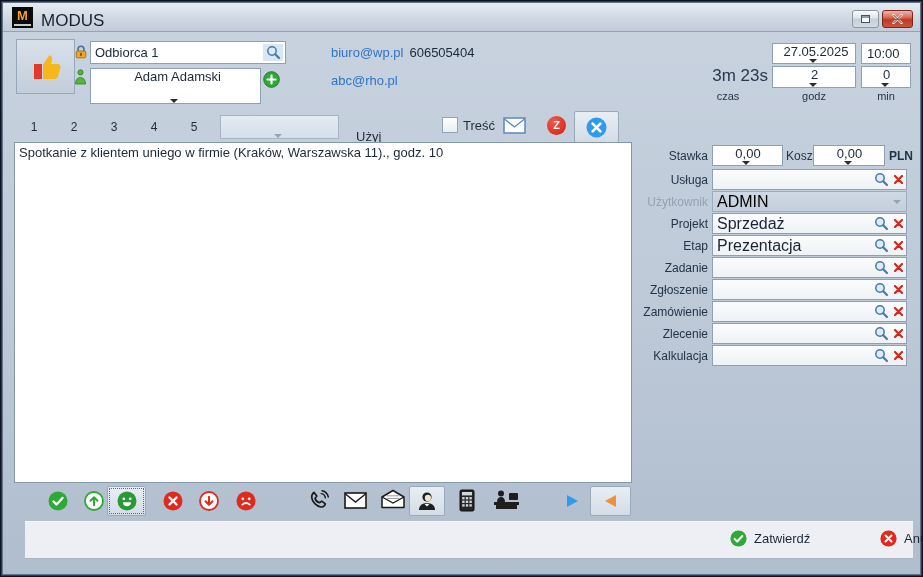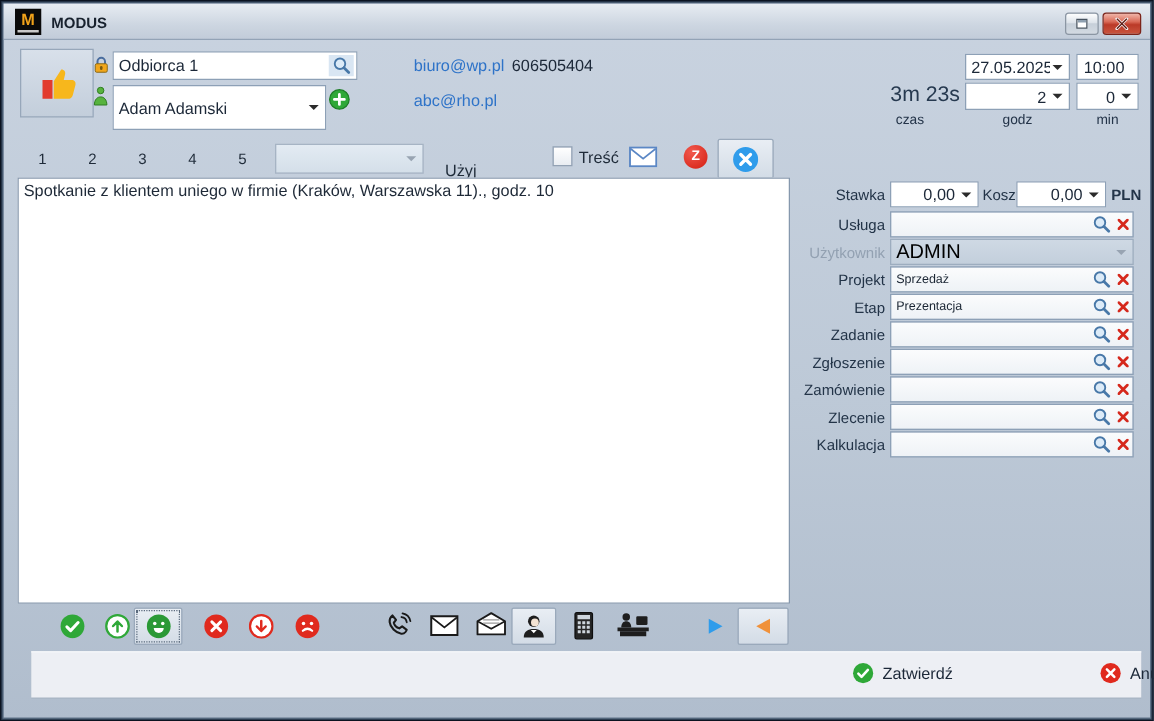--- a/index.html
+++ b/index.html
@@ -8,31 +8,31 @@
     background:linear-gradient(180deg,#c9d3e0 0%,#bdc9d7 55%,#b0bdcd 100%);
     box-shadow:inset 0 0 0 1px #0b1320, inset 0 0 0 2px #2c3c50, inset 0 0 0 3px #61748a;}
   .abs{position:absolute;}
 
   
   .titlebar{position:absolute;left:3px;top:3px;right:3px;height:29px;
     background:linear-gradient(180deg,#e7ecf2,#cdd6e1 60%,#c2ccd9);border-bottom:1px solid #93a3b6;}
   .logo{position:absolute;left:9px;top:4px;width:21px;height:21px;background:#0a0a0a;
     color:#f0a21a;font-size:13px;font-weight:bold;text-align:center;line-height:18px;}
   .logo::after{content:"";position:absolute;left:2px;right:2px;bottom:2px;height:2px;background:#c9c9c9;}
-  .title{position:absolute;left:38px;top:8px;font-size:12px;font-weight:700;color:#18222e;}
+  .title{position:absolute;left:38px;top:8px;font-size:17px;font-weight:400;color:#18222e;}
   .win-btn{position:absolute;top:7px;height:18px;border-radius:3px;display:flex;align-items:center;justify-content:center;}
   .btn-restore{left:849px;width:27px;border:1px solid #8b96a3;
     background:linear-gradient(180deg,#fdfefe,#dde3ea 45%,#c6cfd9 50%,#d3dae2);}
   .restore-glyph{width:9px;height:8px;border:1px solid #46525f;background:#fff;box-shadow:inset 0 2px 0 #8fa0b0;}
   .btn-close{left:879px;width:31px;border:1px solid #7c241a;
     background:linear-gradient(180deg,#f0b5a9,#d96a57 40%,#bb3a28 55%,#c9553f);}
 
   
   .input,.combo{position:absolute;background:#fff;border:1px solid #8da0b6;font-size:13px;color:#1c2838;}
-  .combo{display:flex;align-items:center;}
+  .combo{display:flex;align-items:center;flex-direction:column;}
   .cval{flex:1;padding-left:4px;white-space:nowrap;overflow:hidden;}
   .cval.num{text-align:right;padding-right:3px;}
   .arr{width:0;height:0;border-left:4px solid transparent;border-right:4px solid transparent;border-top:4px solid #2b2b2b;margin:0 5px 0 2px;flex:none;}
   .arr.gray{border-top-color:#98a4b2;}
 
   
   .bigbtn{position:absolute;left:16px;top:39px;width:59px;height:55px;border:1px solid #97a7ba;
     background:linear-gradient(180deg,#d8e0ea,#c3cedb);display:flex;align-items:center;justify-content:center;}
   .recipient{left:90px;top:41px;width:196px;height:23px;display:flex;align-items:center;padding-left:4px;}
   .mag-box{position:absolute;right:2px;top:2px;width:20px;height:17px;background:#d9e6f3;display:flex;align-items:center;justify-content:center;}
@@ -56,21 +56,21 @@
 
   
   .note{position:absolute;left:14px;top:142px;width:618px;height:341px;background:#fff;border:1px solid #8698ad;
     font-size:13px;color:#1e2937;padding:2px 4px;line-height:1.25;}
 
   
   .plabel{position:absolute;width:80px;font-size:12px;color:#233448;text-align:right;white-space:nowrap;}
   .plabel.dis{color:#93a1b2;}
   .lookup{position:absolute;left:712px;width:195px;height:21px;border:1px solid #8da0b6;
     background:linear-gradient(180deg,#fbfcfd,#eef2f6);display:flex;align-items:center;}
-  .lval{flex:1;padding-left:4px;font-size:10px;color:#1a2533;white-space:nowrap;overflow:hidden;}
+  .lval{flex:1;padding-left:4px;font-size:16px;color:#1a2533;white-space:nowrap;overflow:hidden;}
   .mag,.clearx{flex:none;display:flex;align-items:center;justify-content:center;}
   .mag{width:18px;}
   .clearx{width:16px;}
   .ucombo{position:absolute;left:712px;width:195px;height:21px;border:1px solid #9dadbf;
     background:linear-gradient(180deg,#cfd9e4,#c3cfdc);display:flex;align-items:center;}
   .plntxt{position:absolute;left:889px;top:149px;font-size:12px;font-weight:bold;color:#233448;}
 
   
   .tico{position:absolute;display:flex;align-items:center;justify-content:center;}
   .tbtn{position:absolute;top:486px;height:30px;}
@@ -429,21 +429,21 @@
       <path d="M3 2 L14 8 L3 14 Z" fill="#2f9ceb"></path>
     </svg>
   </div>
   <div class="tbtn raised" style="left:590px;width:41px;">
     <svg width="16" height="16" viewBox="0 0 16 16">
       <path d="M13 2 L2 8 L13 14 Z" fill="#f0913a"></path>
     </svg>
   </div>
 
   <div class="footer"></div>
-  <div class="fbtn" style="left:682px;align-items:center;">
+  <div class="fbtn" style="left:730px;align-items:center;">
     <svg width="17" height="17" viewBox="0 0 20 20">
       <circle cx="10" cy="10" r="9.5" fill="#2fa838"></circle>
       <path d="M5.5 10.5 L8.5 13.5 L14.5 7" stroke="#fff" stroke-width="2.4" fill="none" stroke-linecap="round" stroke-linejoin="round"></path>
     </svg>
     <span>Zatwierdź</span>
   </div>
   <div class="fbtn" style="left:880px;">
     <svg width="17" height="17" viewBox="0 0 20 20">
       <circle cx="10" cy="10" r="9.5" fill="#e02a1e"></circle>
       <path d="M6.5 6.5 L13.5 13.5 M13.5 6.5 L6.5 13.5" stroke="#fff" stroke-width="2.4" stroke-linecap="round"></path>

